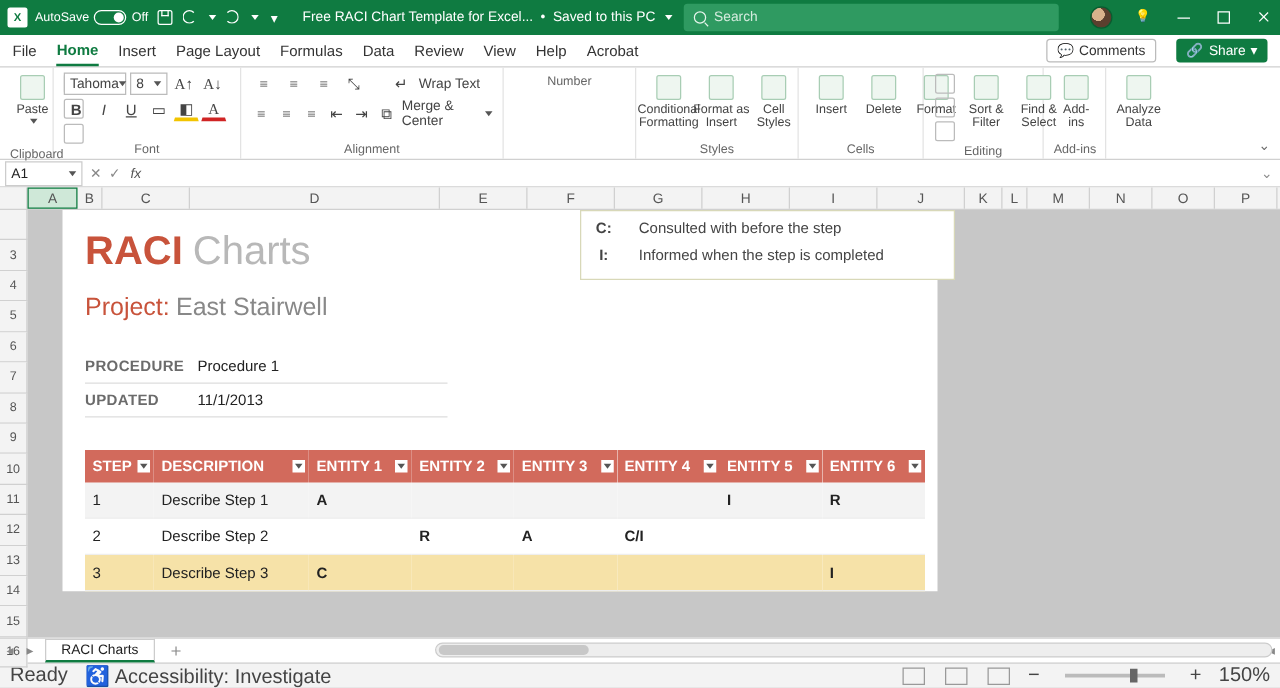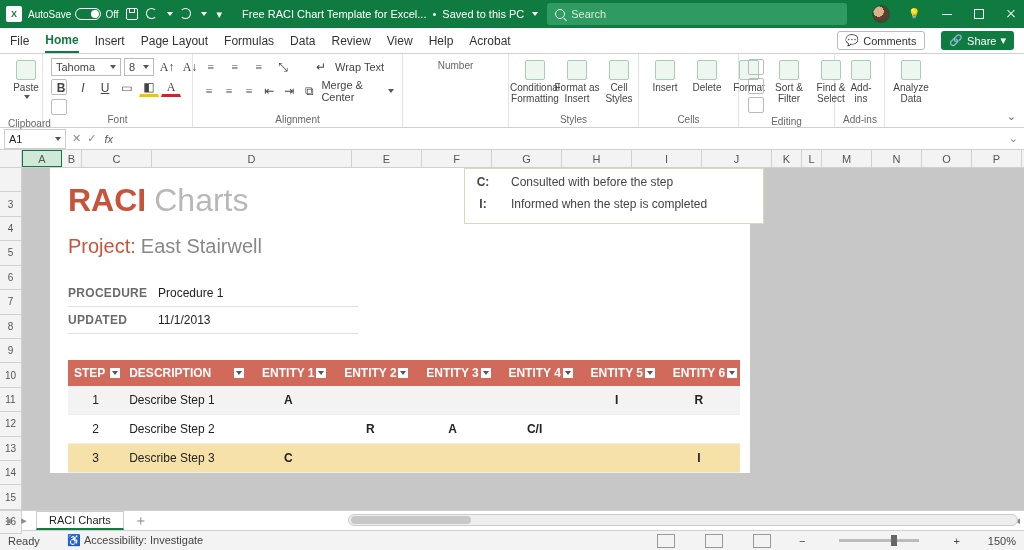--- a/index.html
+++ b/index.html
@@ -70,35 +70,35 @@
   .legend-box .lrow { display:flex; gap:20px; padding:4px 0; }
   .legend-box .lk { width:16px; font-weight:700; text-align:center; }
   .proj-row { padding: 6px 18px; font-family: Georgia, serif; font-size:20px; }
   .proj-row .lbl { color:#c8533b; }
   .proj-row .val { color:#888; }
   .meta { margin: 16px 18px 0; width:290px; }
   .meta .mr { display:flex; border-bottom:1px solid #ddd; padding:6px 0; font-size:12px; }
   .meta .mk { width:90px; color:#6b6b6b; font-weight:600; letter-spacing:.3px; }
   .raci-table { margin:26px 18px 0; width:672px; font-size:12px; border-collapse:collapse; }
   .raci-table th { background:#d26a5c; color:#fff; font-weight:600; text-align:left; padding:6px 6px; position:relative; }
-  .raci-table th.c, .raci-table td.c { text-align:center; }
+  .raci-table th.c, .raci-table td.c { text-align:left; }
   .raci-table th .dd { position:absolute; right:3px; top:50%; transform:translateY(-50%); width:10px; height:10px; background:#fff; display:flex;align-items:center;justify-content:center; }
   .raci-table th .dd::after { content:""; border-left:3px solid transparent;border-right:3px solid transparent;border-top:4px solid #555; }
   .raci-table td { padding:7px 6px; border-bottom:1px solid #eee; }
   .raci-table tr.alt td { background:#f3f3f3; }
   .raci-table tr.hl td { background:#f6e2a8; }
   
   .tabsrow { height:20px; border-top:1px solid #d0d0d0; display:flex; align-items:center; font-size:11px; position:relative; }
   .tabsrow .navbtn { width:16px; text-align:center; color:#888; }
   .sheet-tab { padding:2px 12px; border:1px solid #ccc; border-bottom:2px solid #0f7b41; background:#fff; margin-left:4px; }
   .tabsrow .plus { margin-left:10px; color:#888; font-size:14px; }
   .hscroll { position:absolute; right:6px; top:3px; width:670px; height:12px; background:#eee; border:1px solid #ccc; border-radius:6px; }
   .hscroll .thumb { position:absolute; left:2px; top:1px; width:120px; height:8px; background:#c8c8c8; border-radius:5px; }
   
-  .status { height:20px; background:#f3f3f3; border-top:1px solid #d0d0d0; display:flex; align-items:center; font-size:11px; color:#444; padding:0 8px; gap:28px; }
+  .status { height:20px; background:#f3f3f3; border-top:1px solid #d0d0d0; display:flex; align-items:center; font-size:16px; color:#444; padding:0 8px; gap:14px; }
   .status .spacer { flex:1; }
   .viewbtn { width:18px; height:14px; border:1px solid #999; margin-left:2px; }
   .zoom-slider { width:80px; height:3px; background:#bbb; position:relative; margin:0 6px; }
   .zoom-slider::after { content:""; position:absolute; left:65%; top:-4px; width:6px; height:11px; background:#666; }
 </style>
 </head>
 <body>
 
 <div class="titlebar">
   <div class="left">
@@ -159,21 +159,21 @@
         <span class="minibox"></span>
         <span class="minibox"></span>
         <span class="minibox"></span>
       </div>
     </div>
     <div class="group-label">Clipboard</div>
   </div>
   <div class="group" style="width:150px">
     <div class="group-body" style="flex-direction:column; gap:3px; width:100%">
       <div style="display:flex; gap:3px; align-items:center">
-        <span class="combo" style="width:70px">
+        <span class="combo" style="width:50px">
             <span>Tahoma</span>
             <span class="caret-dn dark" style="margin-left:auto"></span>
           </span>
         <span class="combo" style="width:30px">
             <span>8</span>
             <span class="caret-dn dark" style="margin-left:auto"></span>
           </span>
         <span class="icobtn">A↑</span>
         <span class="icobtn">A↓</span>
       </div>

